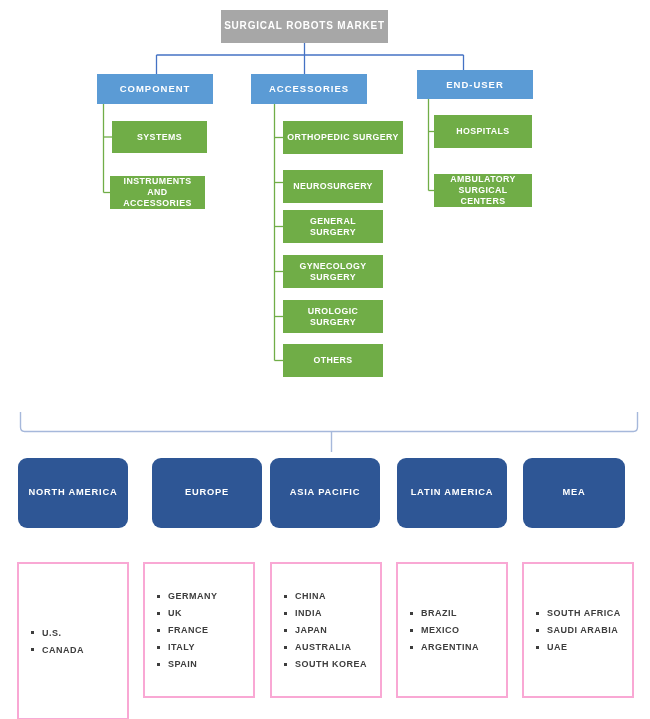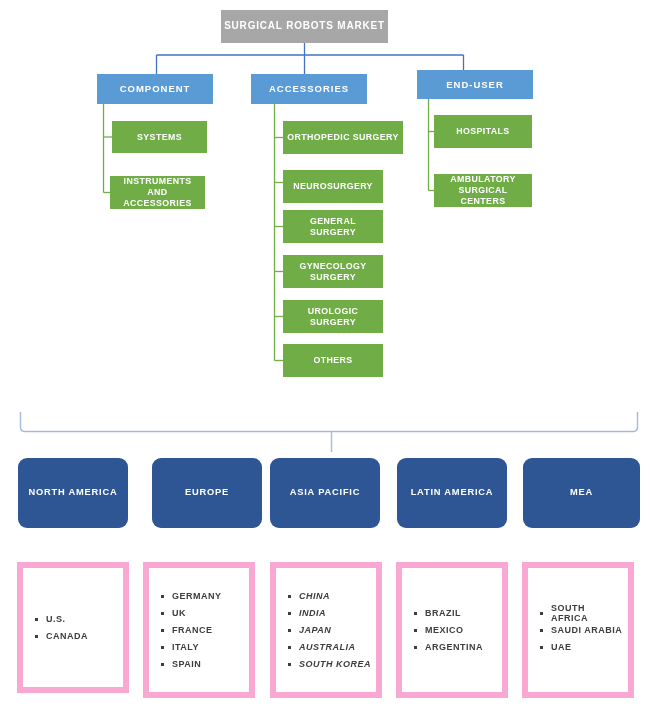--- a/index.html
+++ b/index.html
@@ -13,21 +13,21 @@
     position:absolute;display:flex;align-items:center;justify-content:center;
     text-align:center;color:#ffffff;font-weight:bold;box-sizing:border-box;
     line-height:1.25;
   }
   .root{background:#A7A7A7;font-size:10px;letter-spacing:0.8px;}
   .cat{background:#5B9BD5;font-size:9.5px;letter-spacing:1px;}
   .leaf{background:#70AD47;font-size:8.8px;letter-spacing:0.4px;padding:2px 4px;}
   .region{background:#2E5695;border-radius:9px;font-size:9.3px;letter-spacing:0.8px;}
   .cbox{
     position:absolute;box-sizing:border-box;background:#ffffff;
-    border:6px solid #f9a8d4;display:flex;flex-direction:column;
+    border:2px solid #f9a8d4;display:flex;flex-direction:column;
     justify-content:center;padding:6px 4px 6px 12px;
   }
   .cbox ul{list-style:none;margin:0;padding:0;}
   .ci{
     display:flex;align-items:center;height:17px;
     font-size:9px;letter-spacing:0.5px;color:#3d3d3d;font-weight:bold;
   }
   .blt{
     width:3px;height:3px;background:#3d3d3d;margin-right:8px;flex:0 0 auto;
   }
@@ -126,25 +126,25 @@
   </div>
   <div class="box region" style="left:152px;top:458px;width:110px;height:70px;">
     <span>EUROPE</span>
   </div>
   <div class="box region" style="left:270px;top:458px;width:110px;height:70px;">
     <span>ASIA PACIFIC</span>
   </div>
   <div class="box region" style="left:397px;top:458px;width:110px;height:70px;">
     <span>LATIN AMERICA</span>
   </div>
-  <div class="box region" style="left:523px;top:458px;width:117px;height:70px;">
+  <div class="box region" style="left:523px;top:458px;width:102px;height:70px;">
     <span>MEA</span>
   </div>
 
-  <div class="cbox" style="left:17px;top:562px;width:112px;height:131px;">
+  <div class="cbox" style="left:17px;top:562px;width:112px;height:158px;">
     <ul>
       <li class="ci">
           <span class="blt"></span>
           <span>U.S.</span>
         </li>
       <li class="ci">
           <span class="blt"></span>
           <span>CANADA</span>
         </li>
     </ul>
@@ -168,21 +168,21 @@
           <span class="blt"></span>
           <span>ITALY</span>
         </li>
       <li class="ci">
           <span class="blt"></span>
           <span>SPAIN</span>
         </li>
     </ul>
   </div>
 
-  <div class="cbox" style="left:270px;top:562px;width:112px;height:136px;font-style:italic;">
+  <div class="cbox" style="left:270px;top:562px;width:112px;height:136px;">
     <ul>
       <li class="ci">
           <span class="blt"></span>
           <span>CHINA</span>
         </li>
       <li class="ci">
           <span class="blt"></span>
           <span>INDIA</span>
         </li>
       <li class="ci">

